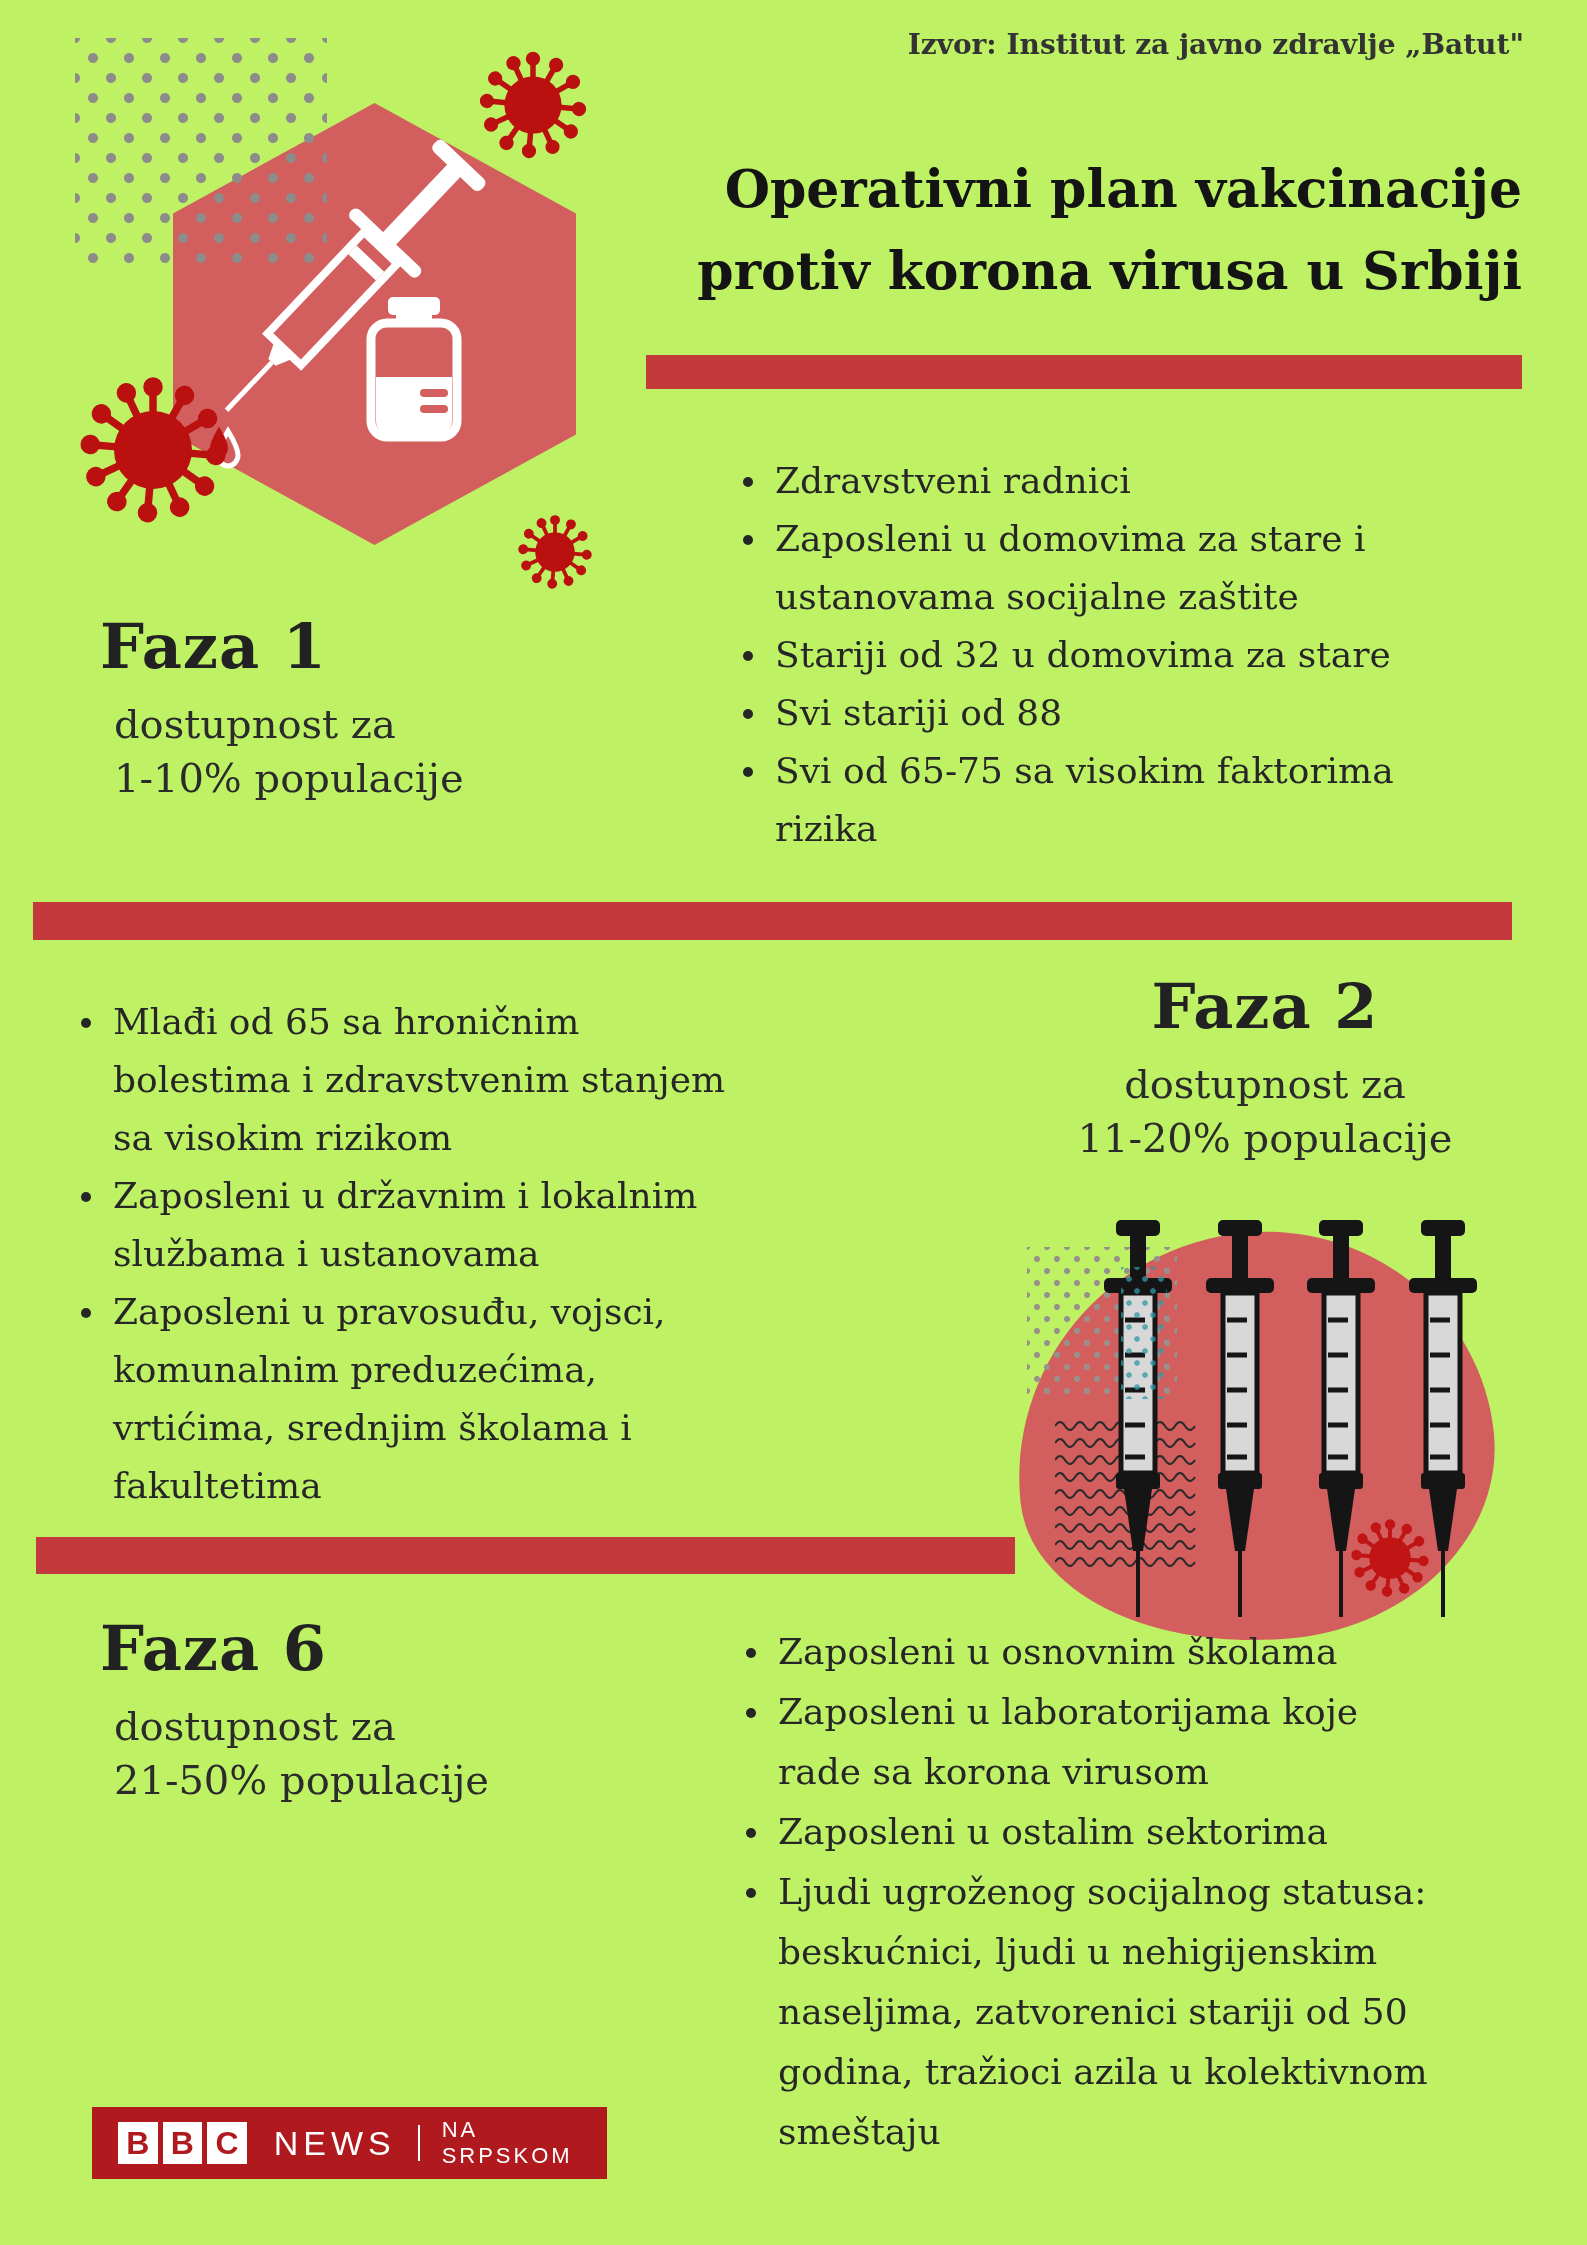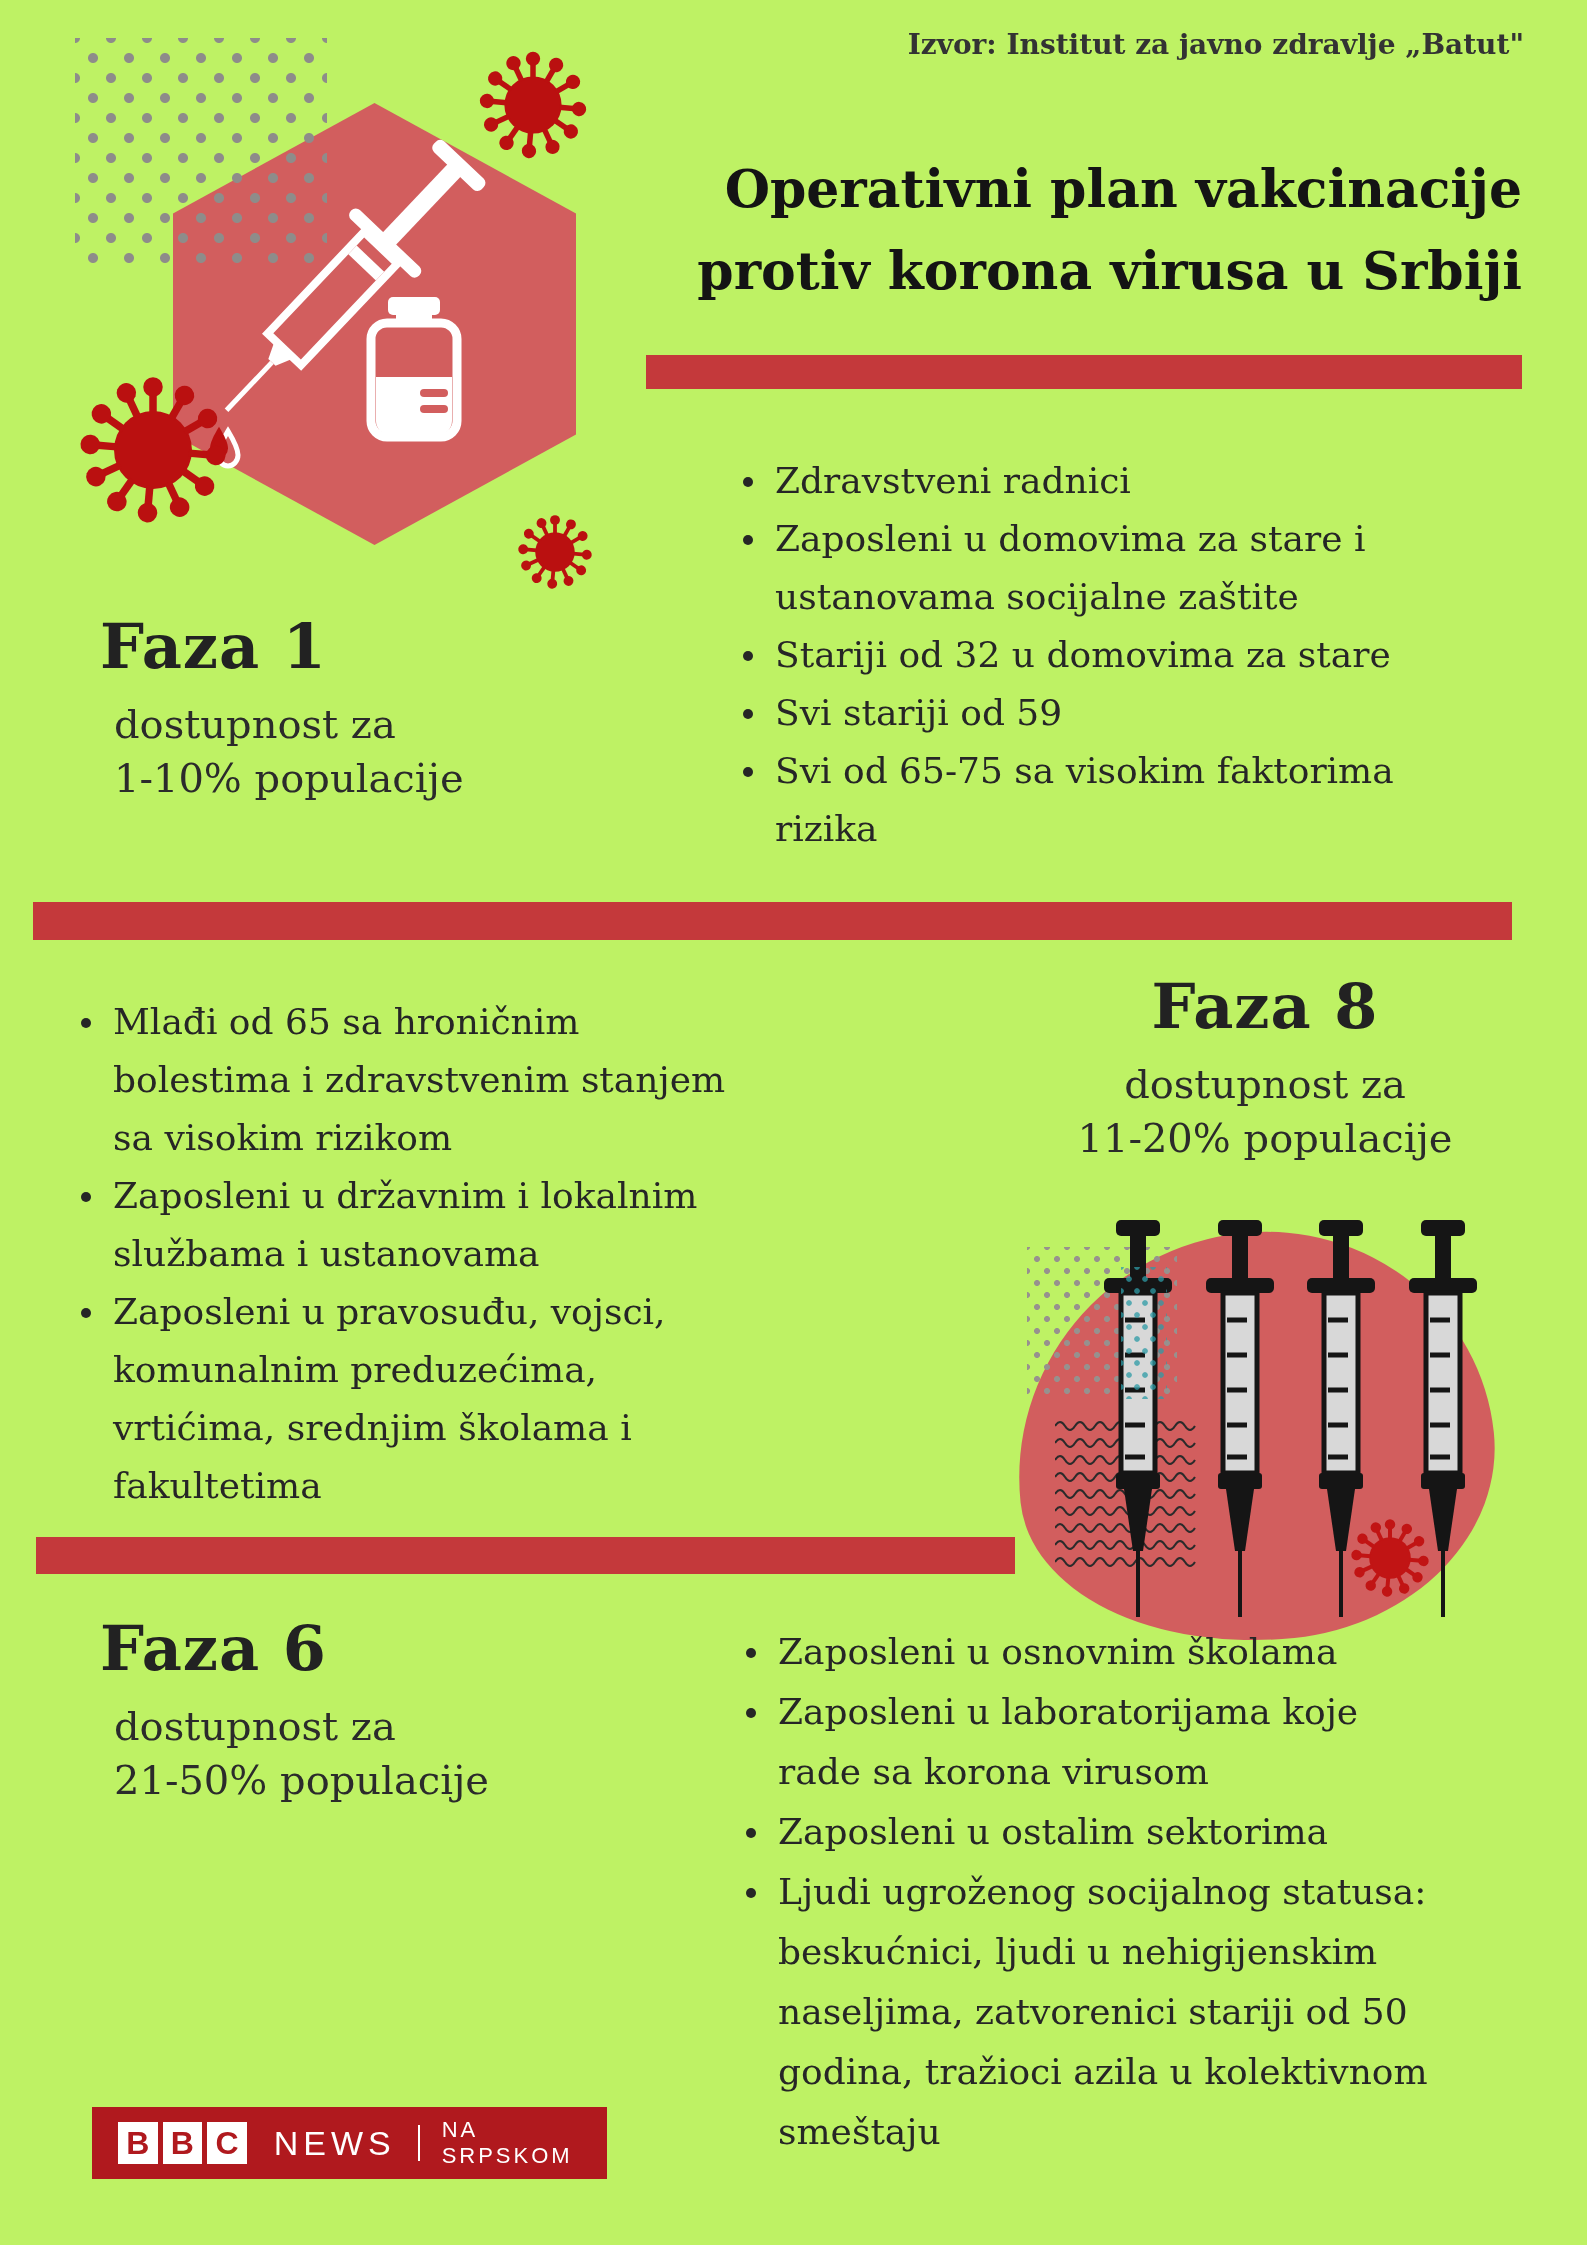--- a/index.html
+++ b/index.html
@@ -190,21 +190,21 @@
   <div class="source">Izvor: Institut za javno zdravlje „Batut"</div>
   <h1 class="title">Operativni plan vakcinacije
 protiv korona virusa u Srbiji</h1>
   <div class="bar bar-title"></div>
 
   <ul class="blist list1">
     <li><span class="dot"></span><span>Zdravstveni radnici</span></li>
     <li><span class="dot"></span><span>Zaposleni u domovima za stare i
 ustanovama socijalne zaštite</span></li>
     <li><span class="dot"></span><span>Stariji od 32 u domovima za stare</span></li>
-    <li><span class="dot"></span><span>Svi stariji od 59</span></li>
+    <li><span class="dot"></span><span>Svi stariji od 88</span></li>
     <li><span class="dot"></span><span>Svi od 65-75 sa visokim faktorima
 rizika</span></li>
   </ul>
   <div class="phase-head ph1">
     <h2>Faza 1</h2>
     <div class="avail">dostupnost za
 1-10% populacije</div>
   </div>
 
   <div class="bar bar-div1"></div>
@@ -214,21 +214,21 @@
 bolestima i zdravstvenim stanjem
 sa visokim rizikom</span></li>
     <li><span class="dot"></span><span>Zaposleni u državnim i lokalnim
 službama i ustanovama</span></li>
     <li><span class="dot"></span><span>Zaposleni u pravosuđu, vojsci,
 komunalnim preduzećima,
 vrtićima, srednjim školama i
 fakultetima</span></li>
   </ul>
   <div class="phase-head ph2">
-    <h2>Faza 8</h2>
+    <h2>Faza 2</h2>
     <div class="avail">dostupnost za
 11-20% populacije</div>
   </div>
 
   <div class="illu2">
     <div class="blob"></div>
     <div class="dots2"></div>
     <svg class="overlay-svg" style="left:50px;top:205px" width="145" height="155">
       <use href="#wave" y="0"></use>
         <use href="#wave" y="17"></use>

